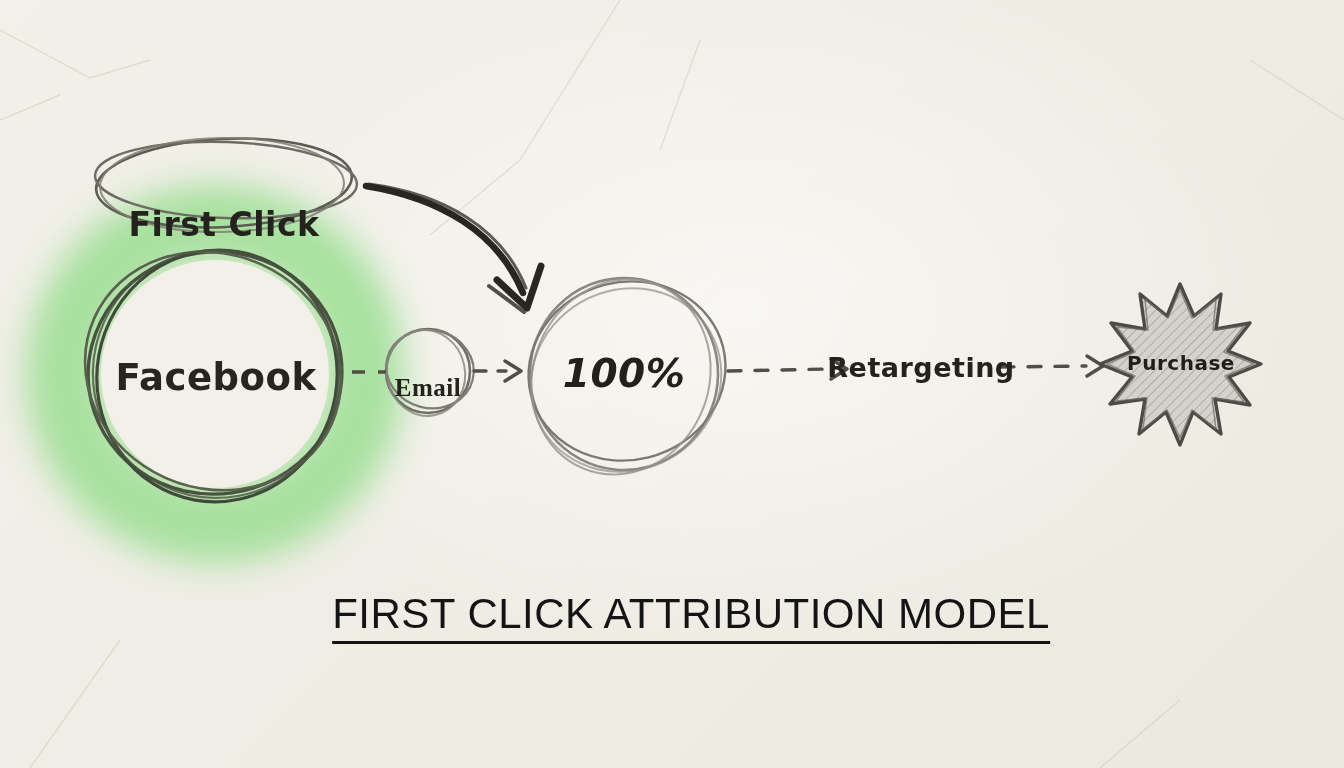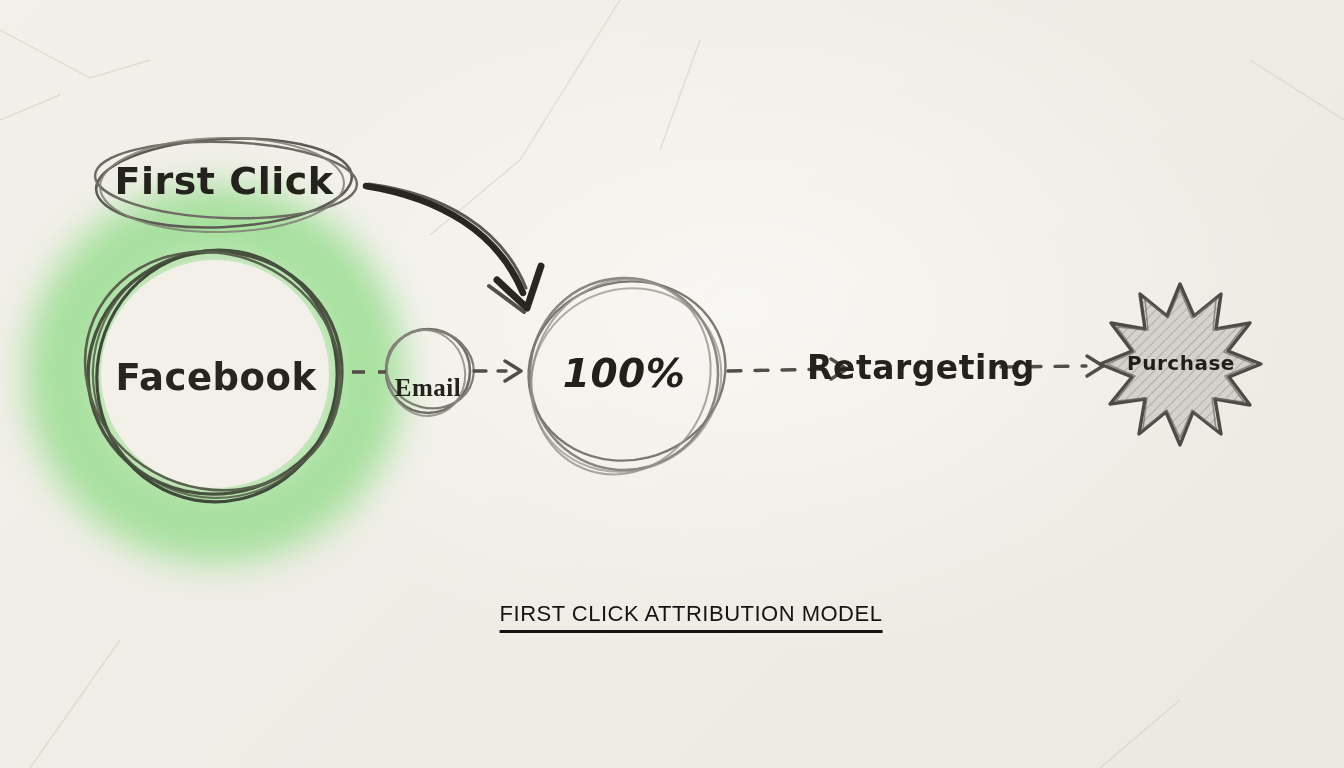--- a/index.html
+++ b/index.html
@@ -12,30 +12,30 @@
     background:
       radial-gradient(ellipse at 55% 40%, rgba(255,255,255,0.55) 0%, rgba(255,255,255,0) 55%),
       linear-gradient(135deg,#f2f0e9 0%,#efede5 45%,#ece9e0 100%);
   }
   svg.layer{position:absolute;left:0;top:0;}
   .node-label{
     position:absolute;transform:translate(-50%,-50%);
     text-align:center;color:#23221d;font-weight:bold;white-space:nowrap;
     letter-spacing:0.5px;line-height:1.18;
   }
-  .lbl-first-click{font-size:38px;}
+  .lbl-first-click{font-size:33px;margin-top:44px;}
   .lbl-facebook{font-size:37px;color:#26251f;}
   .lbl-email{font-size:25px;}
   .lbl-credit{font-size:39px;color:#21201b;font-style:italic;}
-  .lbl-retargeting{font-size:33px;}
+  .lbl-retargeting{font-size:27px;}
   .lbl-purchase{font-size:20px;color:#1f1e1a;}
   .diagram-title{
     position:absolute;left:691px;top:617px;transform:translate(-50%,-50%);
     font-family:"Liberation Sans","DejaVu Sans",sans-serif;
-    font-size:22px;font-weight:500;color:#141414;letter-spacing:0.5px;
+    font-size:42px;font-weight:500;color:#141414;letter-spacing:0.5px;
     border-bottom:3px solid #141414;padding-bottom:3px;white-space:nowrap;
   }
 </style>
 </head>
 <body>
 
 <div class="canvas">
 
   <svg class="layer" width="1344" height="768" viewBox="0 0 1344 768">
     <defs>

